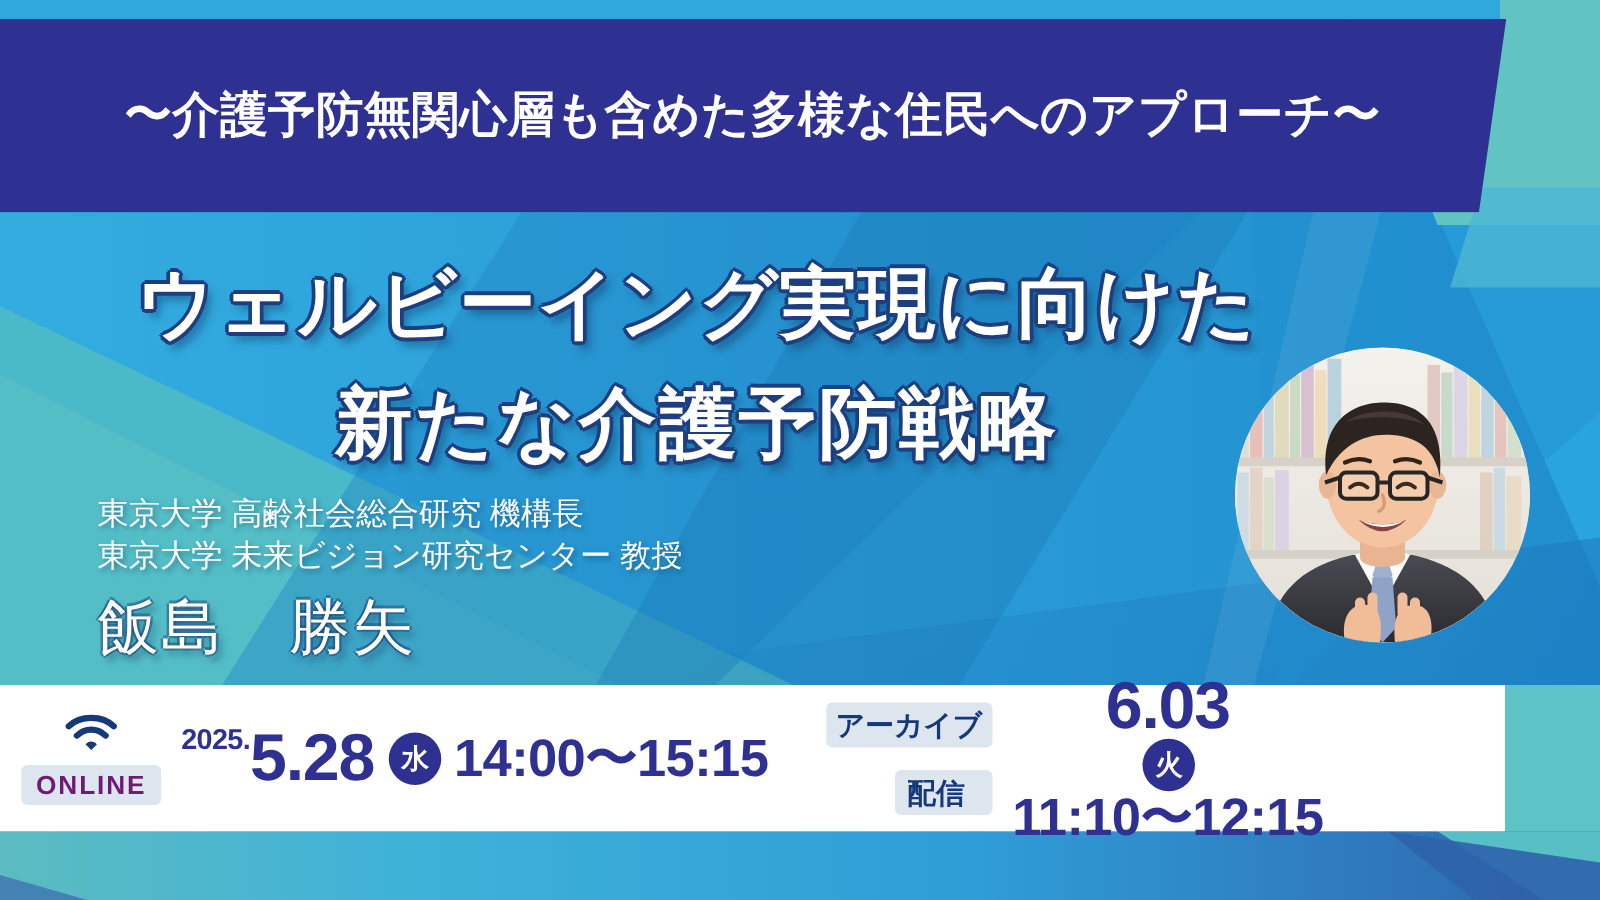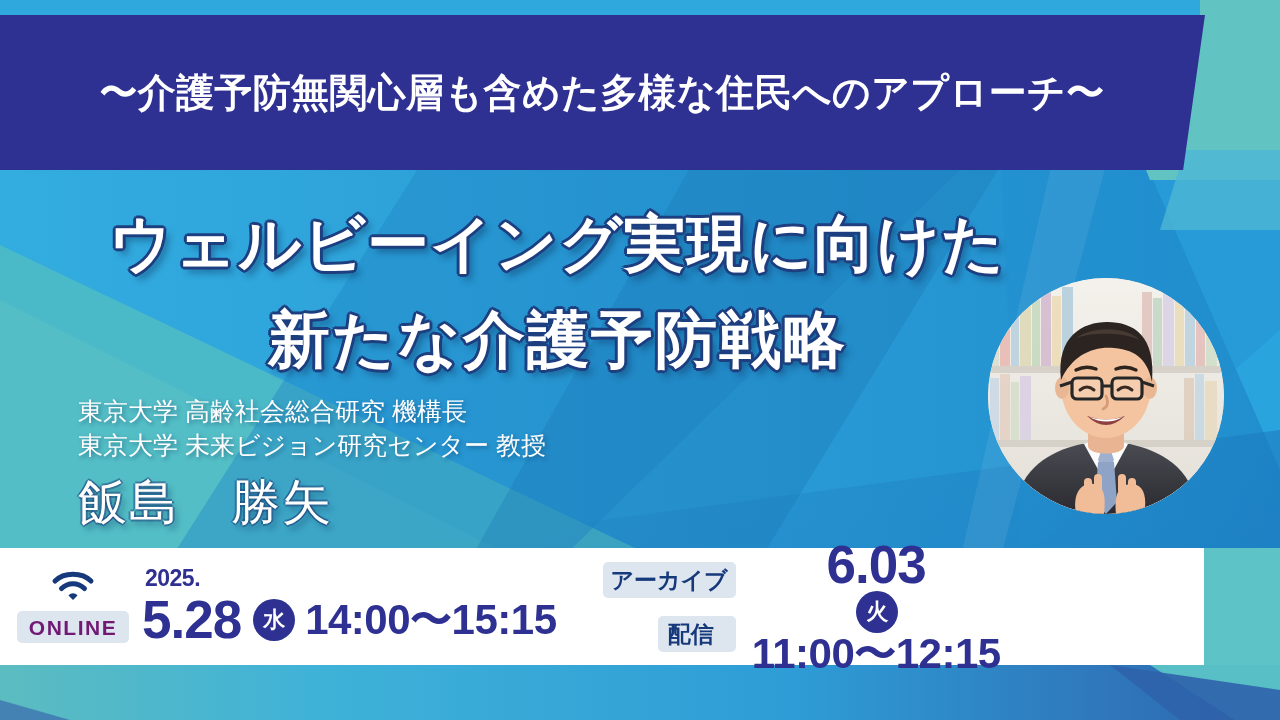--- a/index.html
+++ b/index.html
@@ -153,21 +153,20 @@
     font-weight: 700;
     letter-spacing: 1.5px;
     padding: 6px 12px 5px;
     border-radius: 5px;
     line-height: 1;
   }
 
   .date-group-1 {
     margin-left: 10px;
     display: flex;
-    flex-direction: column;
     justify-content: center;
   }
   .year {
     color: #2e3192;
     font-size: 23px;
     font-weight: 700;
     line-height: 1;
     margin-bottom: 3px;
     margin-left: 3px;
     letter-spacing: -0.5px;
@@ -427,19 +426,19 @@
     </div>
 
     <div class="archive-group">
       <div class="archive-badges">
         <span class="archive-chip">アーカイブ</span>
         <span class="archive-chip second">配信</span>
       </div>
       <div class="archive-date">
         <span class="date-num">6.03</span>
         <span class="dow-badge">火</span>
-        <span class="time-text">11:00〜12:15</span>
+        <span class="time-text">11:10〜12:15</span>
       </div>
     </div>
 
   </div>
 
 </div>
 
 </body></html>

